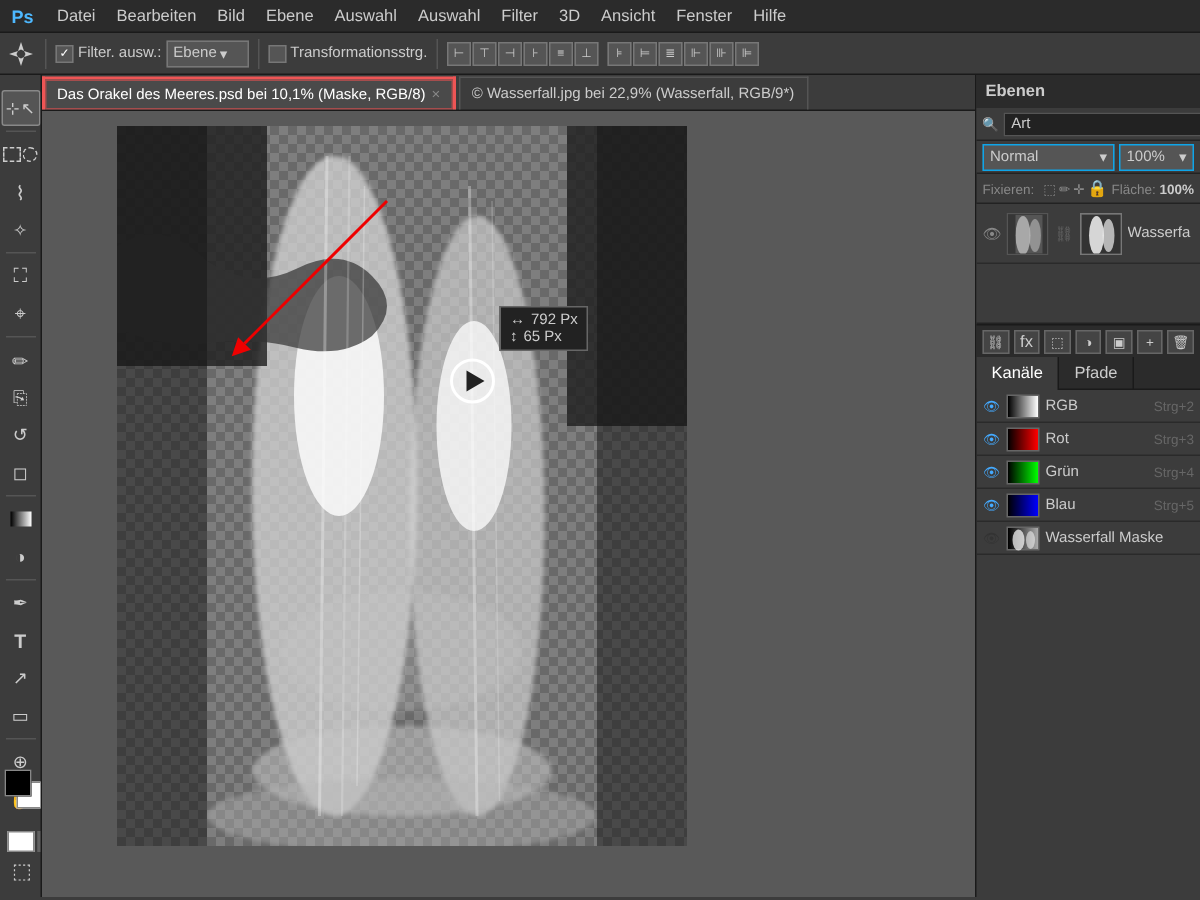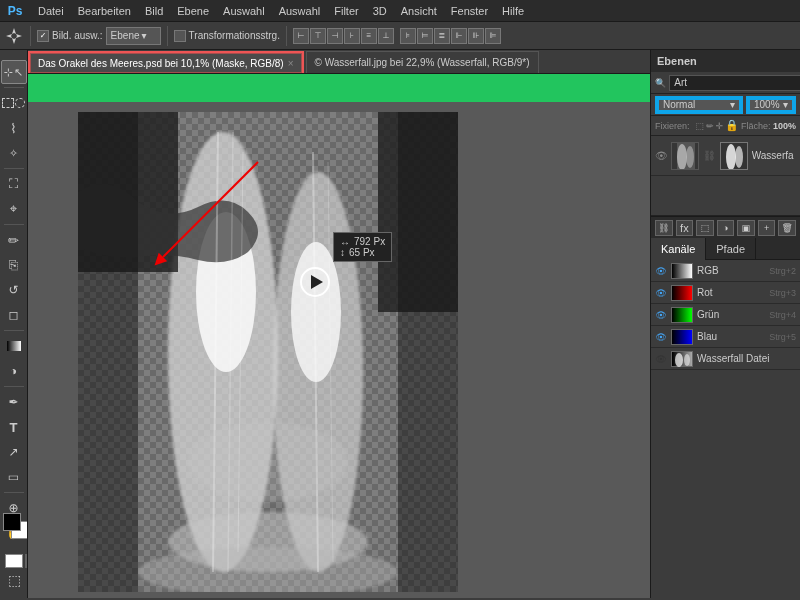--- a/index.html
+++ b/index.html
@@ -127,25 +127,24 @@
     .tool-sep {
       width: 20px;
       height: 1px;
       background: #555;
       margin: 2px 0;
     }
 
     
     #canvas-area {
       flex: 1;
-      background: #22c55e;
+      background: #6d28d9;
       display: flex;
       flex-direction: column;
       overflow: hidden;
-      gap: 28px;
     }
 
     
     #tabs-bar {
       height: 24px;
       background: #3c3c3c;
       display: flex;
       align-items: flex-end;
       border-bottom: 1px solid #1a1a1a;
     }
@@ -293,21 +292,21 @@
       background: #3c3c3c;
       display: flex;
       align-items: center;
       padding: 0 4px;
       gap: 3px;
       border-bottom: 1px solid #222;
     }
     .blend-dropdown {
       flex: 1;
       background: #555;
-      border: 4px solid #0ea5e9;
+      border: 1px solid #0ea5e9;
       color: #ccc;
       font-size: 10px;
       padding: 1px 4px;
       height: 18px;
       display: flex;
       align-items: center;
       justify-content: space-between;
       cursor: pointer;
     }
     .lock-row {
@@ -514,21 +513,21 @@
 
   <div class="options-item">
     <svg width="20" height="20" viewBox="0 0 20 20">
       <polygon points="10,2 12,8 10,7 10,13 12,12 10,18 8,12 10,13 10,7 8,8" fill="#ccc"></polygon>
       <polygon points="2,10 8,8 7,10 13,10 12,8 18,10 12,12 13,10 7,10 8,12" fill="#ccc"></polygon>
     </svg>
   </div>
   <div class="options-sep"></div>
   <div class="options-item">
     <div class="options-checkbox">✓</div>
-    <span>Bild. ausw.:</span>
+    <span>Filter. ausw.:</span>
     <div class="options-dropdown" style="min-width:55px">
       <span>Ebene</span>
       <span>▾</span>
     </div>
   </div>
   <div class="options-sep"></div>
   <div class="options-item">
     <div class="options-checkbox"></div>
     <span>Transformationsstrg.</span>
   </div>
@@ -829,19 +828,19 @@
         </div>
 
         <div class="channel-item">
           <span class="ch-eye" style="color:#333">👁</span>
           <div class="ch-thumb" style="background:linear-gradient(to right,#000,#aaa)">
             <svg width="22" height="16" viewBox="0 0 22 16">
               <ellipse cx="7" cy="8" rx="4" ry="7" fill="#fff" opacity="0.7"></ellipse>
               <ellipse cx="15" cy="8" rx="3" ry="6" fill="#eee" opacity="0.6"></ellipse>
             </svg>
           </div>
-          <span class="ch-name">Wasserfall Datei</span>
+          <span class="ch-name">Wasserfall Maske</span>
         </div>
       </div>
     </div>
   </div>
 
 </div>
 
 </body></html>

